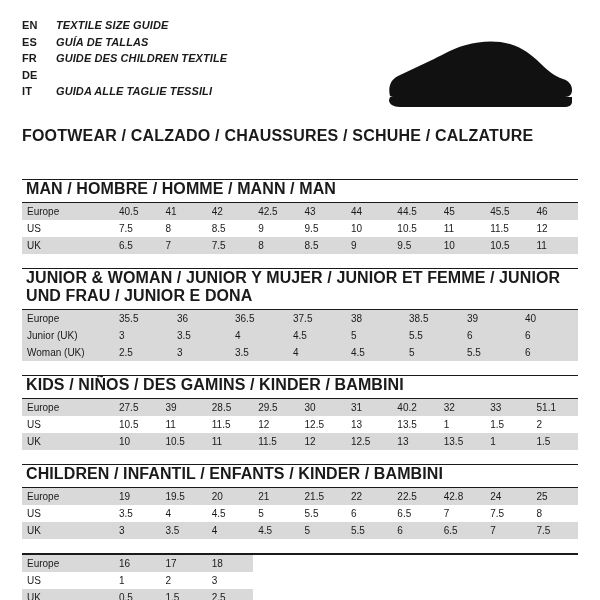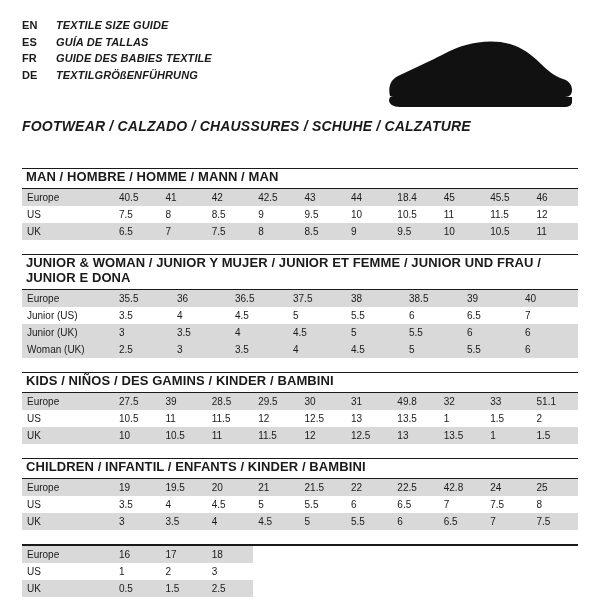--- a/index.html
+++ b/index.html
@@ -48,32 +48,31 @@
 
   .shoe-art {
     position: absolute;
     right: 4px;
     top: 20px;
     width: 190px;
     height: 72px;
   }
 
   .fw-title {
-    margin-top: 8px;
-    font-size: 14px;
+    margin-top: 17px;
+    font-size: 16px;
     font-weight: bold;
     letter-spacing: 0.2px;
-    font-style: italic;
   }
 
   
   .section { margin-top: 14px; }
   .section.first { margin-top: 34px; }
   .section-title {
-    font-size: 13px;
+    font-size: 16px;
     font-weight: bold;
     padding: 0 0 4px 4px;
     letter-spacing: 0.1px;
   }
   .rule {
     height: 1px;
     background: #1a1a1a;
     width: 100%;
   }
   table {
@@ -102,25 +101,28 @@
       <div class="lang-row">
         <span class="lang-code">EN</span>
         <span class="lang-title">TEXTILE SIZE GUIDE</span>
       </div>
       <div class="lang-row">
         <span class="lang-code">ES</span>
         <span class="lang-title">GUÍA DE TALLAS</span>
       </div>
       <div class="lang-row">
         <span class="lang-code">FR</span>
-        <span class="lang-title">GUIDE DES BABIES TEXTILE</span>
+        <span class="lang-title">GUIDE DES CHILDREN TEXTILE</span>
       </div>
       <div class="lang-row">
         <span class="lang-code">DE</span>
-        <span class="lang-title">TEXTILGRÖßENFÜHRUNG</span>
+      </div>
+      <div class="lang-row">
+        <span class="lang-code">IT</span>
+        <span class="lang-title">GUIDA ALLE TAGLIE TESSILI</span>
       </div>
     </div>
 
     <svg class="shoe-art" viewBox="0 0 190 72">
       <path fill="#111111" d="M6 58 C4 50 6 42 14 38 C26 32 38 27 50 21 C60 16 70 10 82 7 C96 3 112 2 126 6 C138 9.5 148 17 156 25 C163 32 170 38 179 41 C185 43 188 47 188 52 C188 56 186 59 181 59 L14 59 C10 59 7 59 6 58 Z"></path>
       <path fill="#111111" d="M6 59 L188 59 L188 64 C188 67 185 69 180 69 L16 69 C9 69 5 66 5 62 Z"></path>
     </svg>
   </div>
 
   <div class="fw-title">FOOTWEAR / CALZADO / CHAUSSURES / SCHUHE / CALZATURE</div>
@@ -132,21 +134,21 @@
     <table>
       <tbody>
           <tr class="shaded">
         <td class="label">Europe</td>
         <td>40.5</td>
         <td>41</td>
         <td>42</td>
         <td>42.5</td>
         <td>43</td>
         <td>44</td>
-        <td>18.4</td>
+        <td>44.5</td>
         <td>45</td>
         <td>45.5</td>
         <td>46</td>
       </tr>
       <tr>
         <td class="label">US</td>
         <td>7.5</td>
         <td>8</td>
         <td>8.5</td>
         <td>9</td>
@@ -184,31 +186,20 @@
         <td class="label">Europe</td>
         <td>35.5</td>
         <td>36</td>
         <td>36.5</td>
         <td>37.5</td>
         <td>38</td>
         <td>38.5</td>
         <td>39</td>
         <td>40</td>
       </tr>
-      <tr>
-        <td class="label">Junior (US)</td>
-        <td>3.5</td>
-        <td>4</td>
-        <td>4.5</td>
-        <td>5</td>
-        <td>5.5</td>
-        <td>6</td>
-        <td>6.5</td>
-        <td>7</td>
-      </tr>
       <tr class="shaded">
         <td class="label">Junior (UK)</td>
         <td>3</td>
         <td>3.5</td>
         <td>4</td>
         <td>4.5</td>
         <td>5</td>
         <td>5.5</td>
         <td>6</td>
         <td>6</td>
@@ -235,21 +226,21 @@
     <table>
       <tbody>
           <tr class="shaded">
         <td class="label">Europe</td>
         <td>27.5</td>
         <td>39</td>
         <td>28.5</td>
         <td>29.5</td>
         <td>30</td>
         <td>31</td>
-        <td>49.8</td>
+        <td>40.2</td>
         <td>32</td>
         <td>33</td>
         <td>51.1</td>
       </tr>
       <tr>
         <td class="label">US</td>
         <td>10.5</td>
         <td>11</td>
         <td>11.5</td>
         <td>12</td>

